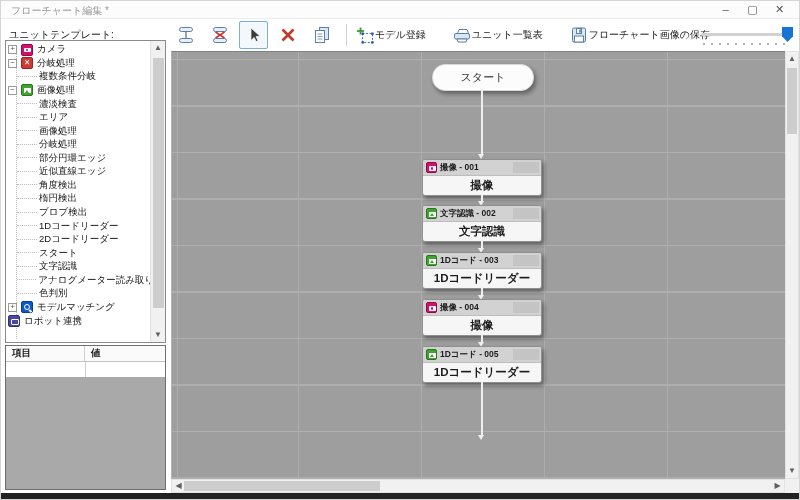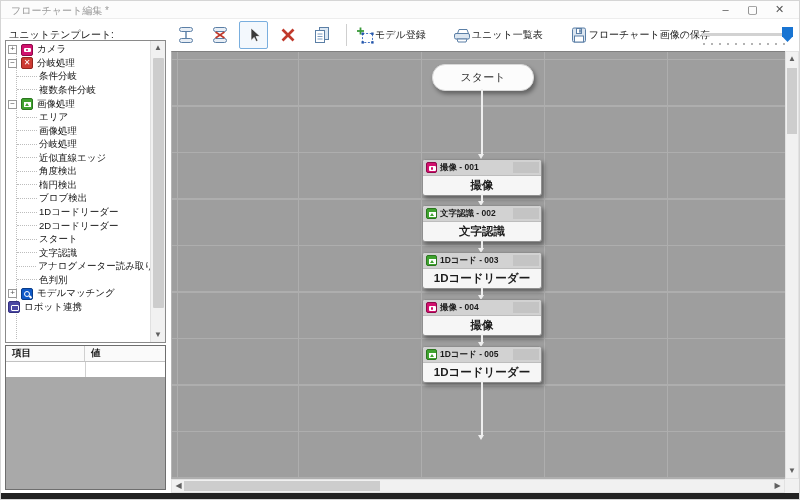--- a/index.html
+++ b/index.html
@@ -232,42 +232,46 @@
           <span class="icn icn-camera"></span>
           <span class="tlabel">カメラ</span>
         </div>
         <div class="trow">
           <span class="exp">−</span>
           <span class="icn icn-branch"></span>
           <span class="tlabel">分岐処理</span>
         </div>
         <div class="trow child">
           <span class="tick"></span>
-          <span class="tlabel">条件分岐</span>
-        </div>
-        <div class="trow child">
-          <span class="tick"></span>
           <span class="tlabel">複数条件分岐</span>
         </div>
         <div class="trow">
           <span class="exp">−</span>
           <span class="icn icn-image"></span>
           <span class="tlabel">画像処理</span>
         </div>
         <div class="trow child">
           <span class="tick"></span>
+          <span class="tlabel">濃淡検査</span>
+        </div>
+        <div class="trow child">
+          <span class="tick"></span>
           <span class="tlabel">エリア</span>
         </div>
         <div class="trow child">
           <span class="tick"></span>
           <span class="tlabel">画像処理</span>
         </div>
         <div class="trow child">
           <span class="tick"></span>
           <span class="tlabel">分岐処理</span>
+        </div>
+        <div class="trow child">
+          <span class="tick"></span>
+          <span class="tlabel">部分円環エッジ</span>
         </div>
         <div class="trow child">
           <span class="tick"></span>
           <span class="tlabel">近似直線エッジ</span>
         </div>
         <div class="trow child">
           <span class="tick"></span>
           <span class="tlabel">角度検出</span>
         </div>
         <div class="trow child">

